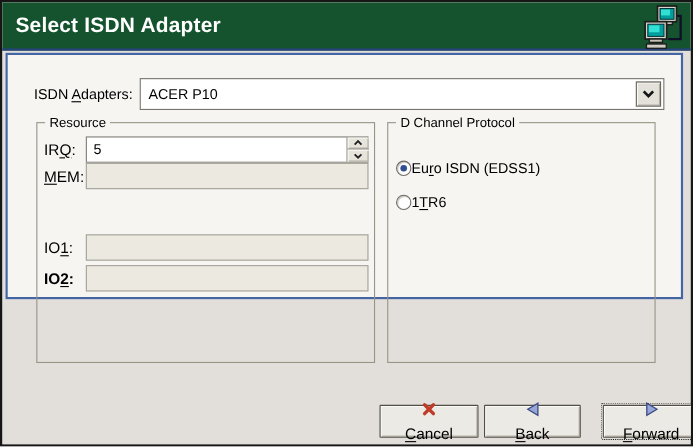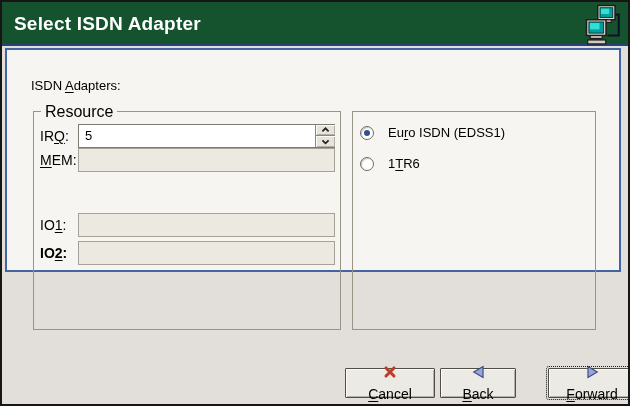--- a/index.html
+++ b/index.html
@@ -18,44 +18,44 @@
   .content{position:absolute;left:3px;top:46px;width:616px;height:224px;background:#f6f5f2;border:2px solid #4464a4;}
   
   .adapter-label{position:absolute;left:24px;top:21px;height:29px;line-height:29px;font-size:13px;}
   .combobox{position:absolute;left:120px;top:21px;width:477px;height:29px;background:#fff;border:1px solid #76746e;}
   .combo-value{position:absolute;left:7px;top:0;height:27px;line-height:27px;font-size:13px;}
   .combo-btn{position:absolute;right:2px;top:2px;bottom:2px;width:23px;background:#e4e1da;border:1px solid #68665f;box-shadow:inset 1px 1px 0 #fbfaf7,inset -1px -1px 0 #b3afa6;display:flex;align-items:center;justify-content:center;}
   
   .group{position:absolute;border:1px solid #989486;}
   .group-resource{left:26px;top:61px;width:308px;height:219px;}
   .group-protocol{left:345px;top:61px;width:244px;height:219px;}
-  .legend{position:absolute;top:-9px;left:7px;background:#f6f5f2;padding:0 4px;font-size:16px;line-height:17px;}
+  .legend{position:absolute;top:-9px;left:7px;background:#f6f5f2;padding:0 4px;font-size:12px;line-height:17px;}
   
   .frow{position:absolute;left:0;width:100%;height:24px;}
   .r0{top:12px;} .r1{top:36px;text-align:center;} .r2{top:71px;} .r3{top:101px;} .r4{top:129px;font-weight:bold;}
   .flabel{position:absolute;left:6px;top:0;height:24px;line-height:24px;font-size:14px;}
   .entry{position:absolute;left:44px;top:0;width:257px;height:24px;background:#fff;border:1px solid #7e7b73;font-size:13px;}
   .entry .val{position:absolute;left:6px;top:0;height:22px;line-height:22px;}
   .entry.disabled{background:#ece9e1;border-color:#a5a198;}
   .mn{text-decoration:underline;text-underline-offset:2px;}
   
   .spinner{position:absolute;right:0;top:0;width:19px;height:22px;border-left:1px solid #8a877e;}
   .spin-btn{position:absolute;left:0;width:19px;height:11px;background:#e7e4dc;border:0;padding:0;margin:0;display:flex;align-items:center;justify-content:center;box-shadow:inset 1px 1px 0 #fbfaf7,inset -1px -1px 0 #b3afa6;}
   .spin-up{top:0;border-bottom:1px solid #8a877e;height:11px;}
   .spin-down{top:11px;height:11px;}
   
-  .radio-row{position:absolute;left:7px;height:17px;display:flex;align-items:center;gap:14px;}
+  .radio-row{position:absolute;left:7px;height:17px;display:flex;align-items:center;gap:0;margin-top:20px;}
   .p0{top:12px;} .p1{top:43px;}
   .radio{width:14px;height:14px;border-radius:50%;background:#fff;border:1px solid #6f6c66;box-shadow:inset 1px 1px 1px #c9c6bf;position:relative;flex:none;}
   .radio.selected::after{content:'';position:absolute;left:3px;top:3px;width:6px;height:6px;border-radius:50%;background:#32508f;}
   .radio-label{font-size:13px;line-height:17px;}
   
   .btn{position:absolute;top:366px;height:30px;background:#eceae5;border:1px solid #504d46;border-radius:1px;box-shadow:inset 1px 1px 0 #fcfbf9,inset -1px -1px 0 #b5b1a8;display:flex;align-items:center;justify-content:center;gap:7px;font-family:inherit;font-size:14px;color:#000;padding:0;cursor:default;flex-direction:column;}
   .btn-cancel{left:343px;width:90px;}
-  .btn-back{left:438px;width:76px;}
+  .btn-back{left:438px;width:88px;}
   .btn-forward{left:546px;width:88px;outline:1px dotted #1a1a1a;outline-offset:1px;}
   .btn .ico{display:flex;flex:none;}
 </style>
 </head>
 <body>
 
 <div class="window">
 
   <div class="titlebar">
     <span class="title">Select ISDN Adapter</span>
@@ -77,20 +77,28 @@
           <rect x="4.5" y="21" width="8" height="2" fill="#c6c2b8" stroke="#1c1c1c" stroke-width="0.8"></rect>
           <rect x="2.8" y="24" width="12" height="2.6" fill="#cfccc2" stroke="#1c1c1c" stroke-width="0.8"></rect>
         </g>
       </svg>
     </span>
   </div>
 
   <div class="content">
 
     <label class="adapter-label"><span>ISDN </span><span class="mn">A</span><span>dapters:</span></label>
+    <div class="combobox">
+      <span class="combo-value">ACER P10</span>
+      <span class="combo-btn">
+        <svg width="13" height="9" viewBox="0 0 13 9">
+            <path d="M2.2 2 L6.5 6.4 L10.8 2" fill="none" stroke="#141414" stroke-width="2.4"></path>
+          </svg>
+      </span>
+    </div>
 
     <div class="group group-resource">
       <span class="legend">Resource</span>
 
       <div class="frow r0">
         <label class="flabel"><span>IR</span><span class="mn">Q</span><span>:</span></label>
         <div class="entry">
           <span class="val">5</span>
           <span class="spinner">
             <button class="spin-btn spin-up">
@@ -124,20 +132,21 @@
 
       <div class="frow r4">
         <label class="flabel"><span>IO</span><span class="mn">2</span><span>:</span></label>
         <div class="entry disabled">
           <span class="val"></span>
         </div>
       </div>
     </div>
 
     <div class="group group-protocol">
+      <span class="legend">D Channel Protocol</span>
 
       <div class="radio-row p0">
         <span class="radio selected"></span>
         <span class="radio-label"><span>Eu</span><span class="mn">r</span><span>o ISDN (EDSS1)</span></span>
       </div>
 
       <div class="radio-row p1">
         <span class="radio"></span>
         <span class="radio-label"><span>1</span><span class="mn">T</span><span>R6</span></span>
       </div>

